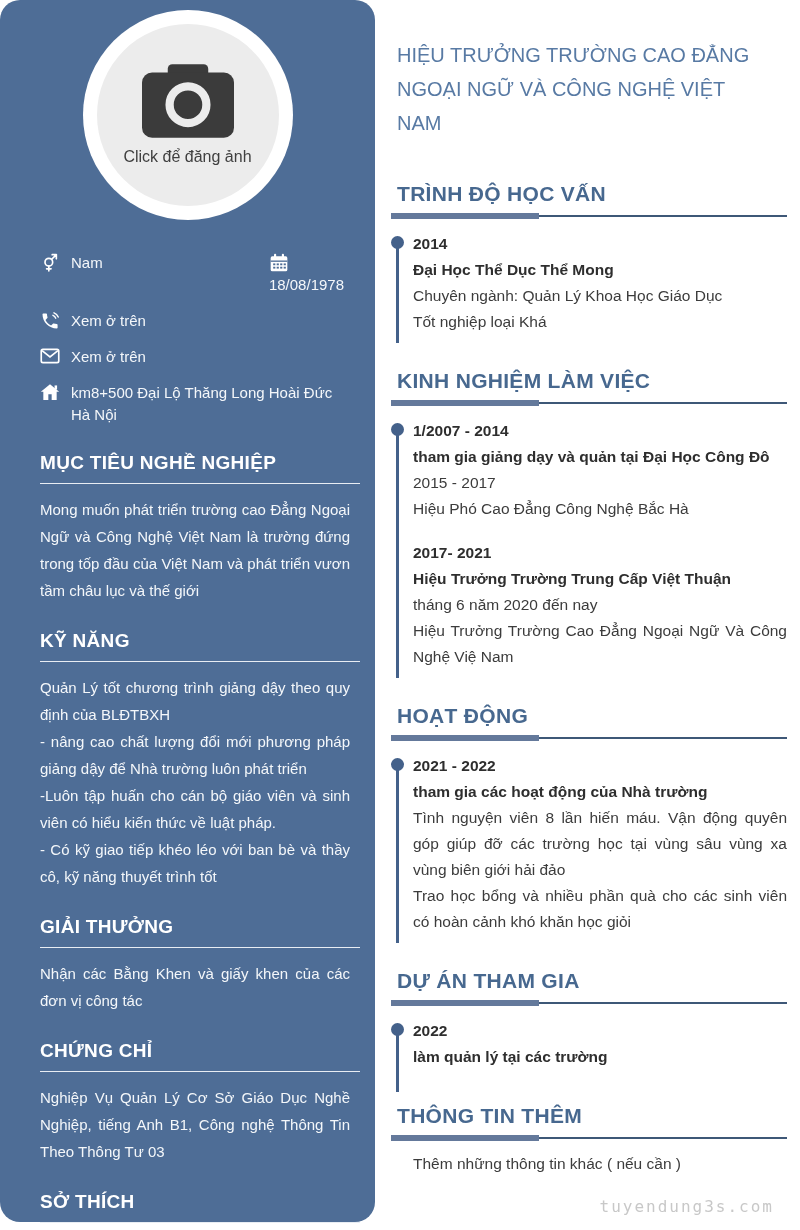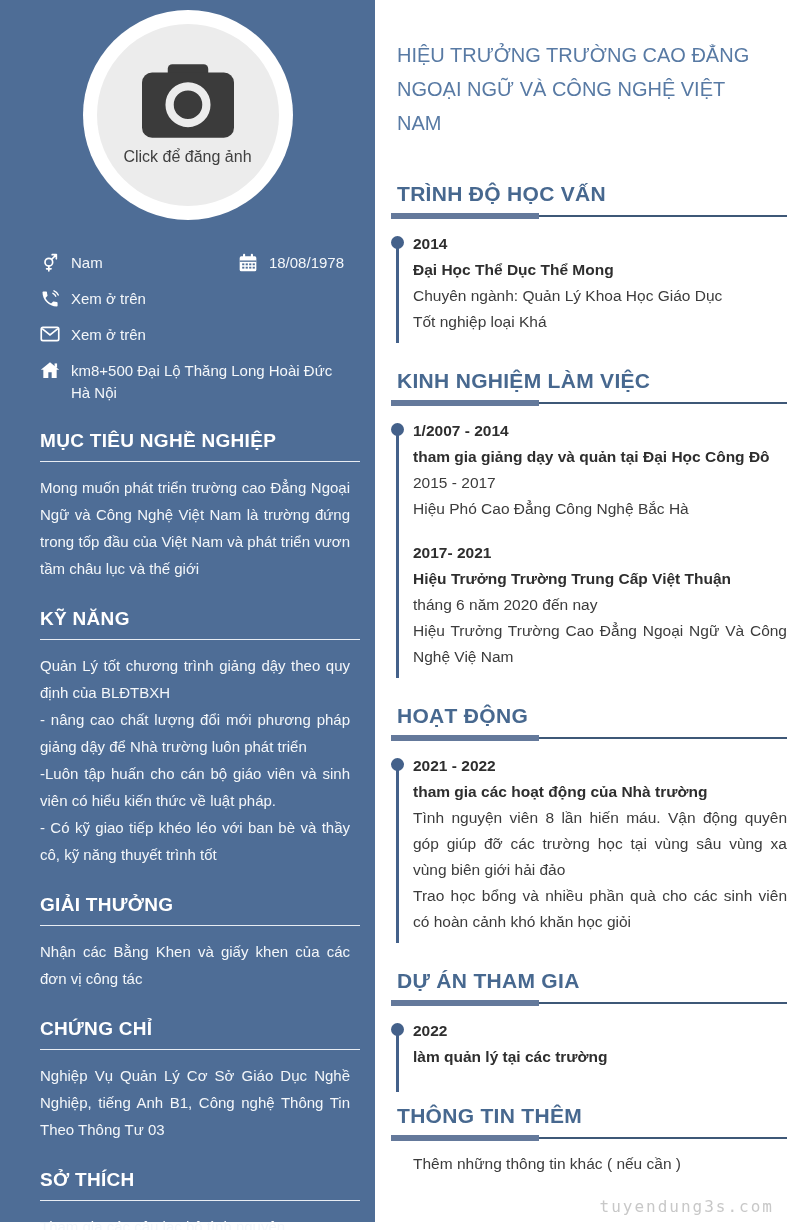--- a/index.html
+++ b/index.html
@@ -12,20 +12,21 @@
     color:#3c3c3c;
   }
 
   
   .sidebar {
     position:absolute; left:0; top:0;
     width:375px; height:1222px;
     background:#4E6D96;
     color:#f4f7fa;
     padding:10px 25px 0 40px;
+    border-radius:20px;
   }
   .photo-wrap { display:flex; justify-content:center; margin:0 -10px 0 -25px; }
   .photo-circle {
     width:210px; height:210px; border-radius:50%;
     background:#ffffff;
     display:flex; align-items:center; justify-content:center;
     cursor:pointer;
   }
   .photo-inner {
     width:182px; height:182px; border-radius:50%;
@@ -33,21 +34,21 @@
     display:flex; flex-direction:column; align-items:center; justify-content:center;
     gap:10px;
   }
   .photo-label { color:#3f3f3f; font-size:16px; }
 
   .contact { margin-top:32px; font-size:15px; }
   .c-row { display:flex; align-items:flex-start; margin-bottom:14px; line-height:22px; }
   .c-row .ic { width:21px; height:20px; margin-right:10px; flex:0 0 21px; margin-top:1px; }
   .c-row.split { justify-content:space-between; }
   .c-pair { display:flex; align-items:flex-start; }
-  .c-pair.right { margin-right:6px; }
+  .c-pair.right { margin-right:6px;flex-direction:column; }
 
   .s-section { margin-top:26px; }
   .s-title {
     font-size:19px; font-weight:bold; color:#ffffff;
     letter-spacing:0.3px;
     padding-bottom:9px;
     border-bottom:1px solid #e8edf3;
     margin-right:-10px;
   }
   .s-body { margin-top:12px; font-size:15px; line-height:27px; }

